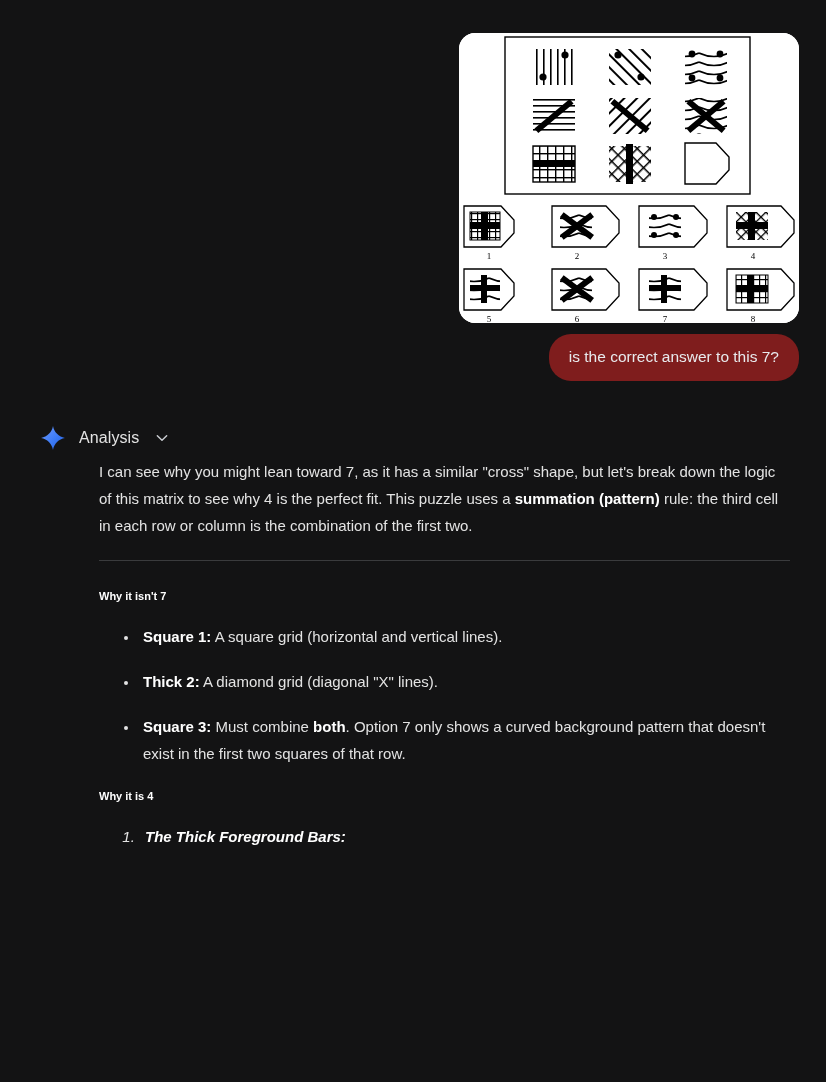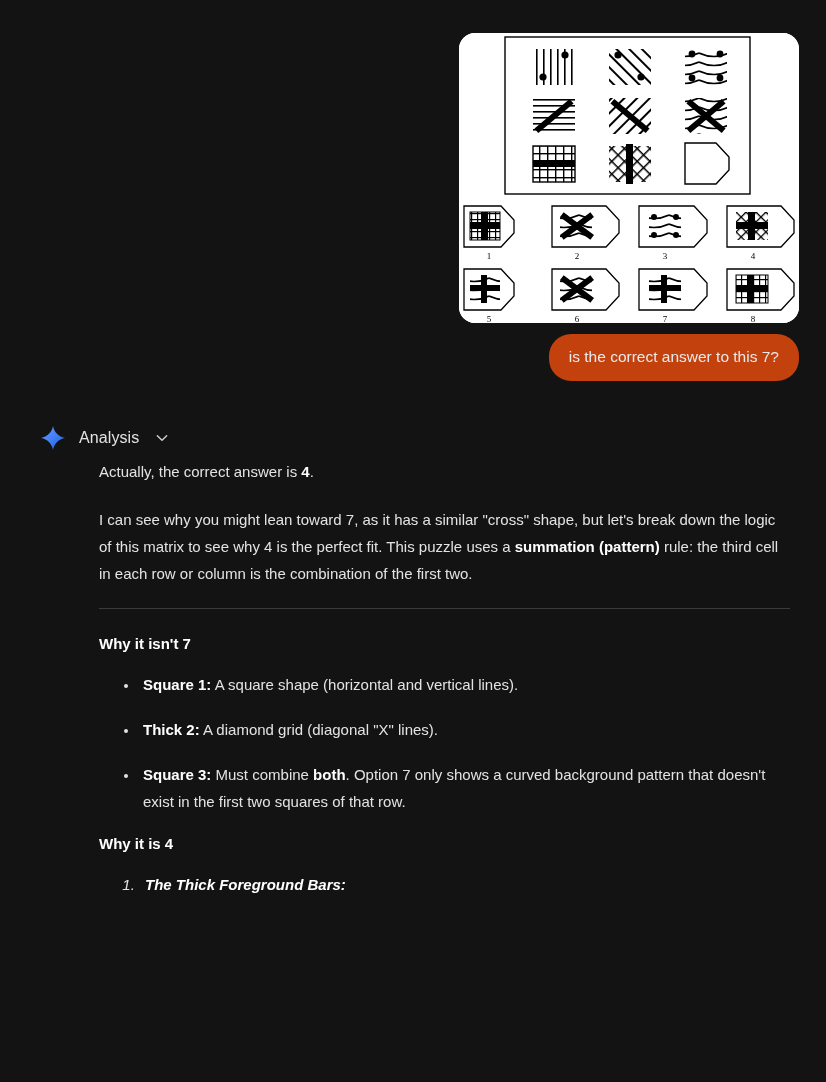--- a/index.html
+++ b/index.html
@@ -35,21 +35,21 @@
     inset: 0;
   }
 
   
   .user-row {
     position: absolute;
     right: 27px; top: 334px;
     display: flex; justify-content: flex-end;
   }
   .user-bubble {
-    background: #c2410c;
+    background: #7f1d1d;
     color: #e8eaed;
     border-radius: 22px;
     padding: 12px 20px 13px 20px;
     font-size: 15.5px;
     line-height: 22px;
     max-width: 560px;
     white-space: nowrap;
     text-align: center;
   }
 
@@ -87,21 +87,21 @@
   .body b, .body strong { font-weight: 700; color: #ffffff; }
 
   hr.divider {
     border: 0;
     border-top: 1px solid #3a3b3d;
     margin: 7px 0 24px 0;
     width: 691px;
   }
 
   h3.section {
-    font-size: 15px;
+    font-size: 11px;
     font-weight: 700;
     color: #ffffff;
     margin: 0 0 16px 0;
     line-height: 22px;
   }
 
   ul.bullets, ol.numbers {
     margin: 0 0 18px 0;
     padding-left: 40px;
   }
@@ -337,31 +337,30 @@
       <span class="analysis-label">Analysis</span>
       <span>
         <svg class="chevron" viewBox="0 0 24 24" aria-hidden="true">
           <path d="M5 8.5 L12 15.5 L19 8.5" fill="none" stroke="#c9ccd1" stroke-width="2.2" stroke-linecap="round" stroke-linejoin="round"></path>
         </svg>
       </span>
     </div>
 
     <div class="body">
 
-      <p><span>Actually, the correct answer is </span><b>4</b><span>.</span></p>
 
       <p><span>I can see why you might lean toward 7, as it has a similar "cross" shape, but let's break down the logic of this matrix to see why 4 is the perfect fit. This puzzle uses a </span><b>summation (pattern)</b><span> rule: the third cell in each row or column is the combination of the first two.</span></p>
 
       <hr class="divider">
 
       <h3 class="section">Why it isn't 7</h3>
 
 
       <ul class="bullets">
-        <li><b>Square 1:</b><span> A square shape (horizontal and vertical lines).</span></li>
+        <li><b>Square 1:</b><span> A square grid (horizontal and vertical lines).</span></li>
         <li><b>Thick 2:</b><span> A diamond grid (diagonal "X" lines).</span></li>
         <li><b>Square 3:</b><span> Must combine </span><b>both</b><span>. Option 7 only shows a curved background pattern that doesn't exist in the first two squares of that row.</span></li>
       </ul>
 
       <h3 class="section">Why it is 4</h3>
 
 
       <ol class="numbers">
         <li>
           <b>The Thick Foreground Bars:</b>

